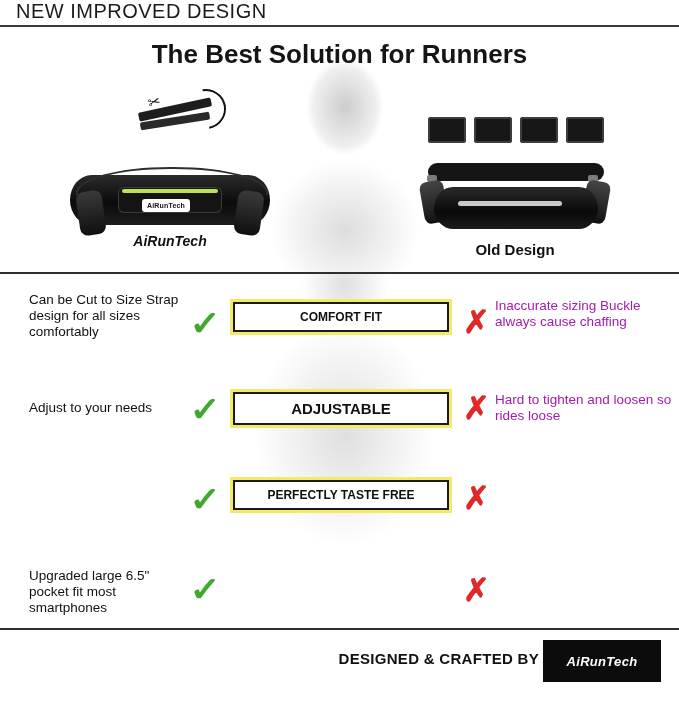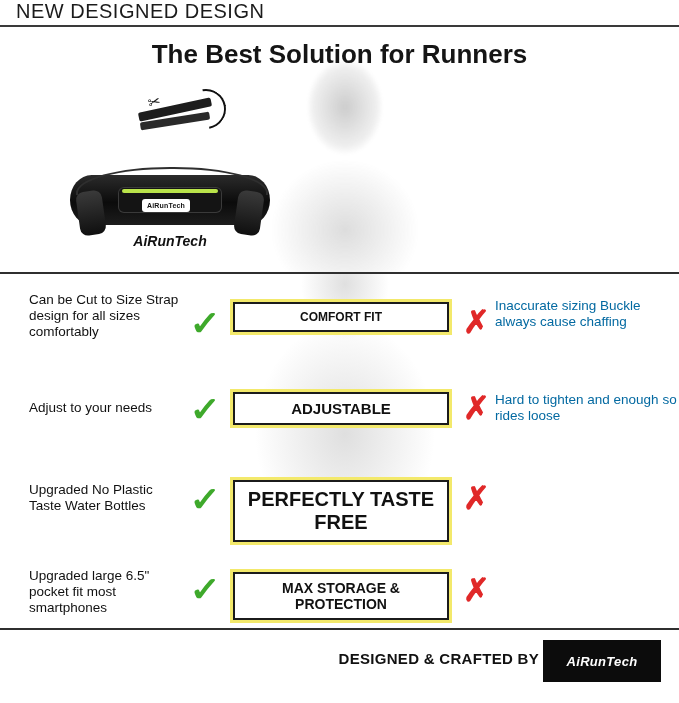--- a/index.html
+++ b/index.html
@@ -324,21 +324,21 @@
     line-height: 32px;
     color: #e02828;
     font-weight: 700;
   }
   .right-text {
     position: absolute;
     left: 484px;
     width: 182px;
     font-size: 13.5px;
     line-height: 16px;
-    color: #0369a1;
+    color: #a21caf;
   }
 
   
   .footer {
     position: absolute;
     left: 0;
     top: 630px;
     width: 679px;
     height: 93px;
     background: #ffffff;
@@ -368,21 +368,21 @@
     justify-content: center;
     letter-spacing: 0.3px;
   }
 </style>
 </head>
 <body>
 
 <div class="page">
 
   <div class="header-band">
-    <div class="header-title">NEW DESIGNED DESIGN</div>
+    <div class="header-title">NEW IMPROVED DESIGN</div>
   </div>
 
   <div class="hero">
     <div class="hero-ghost"></div>
     <div class="hero-heading">The Best Solution for Runners</div>
 
     <div class="inset-belt">
       <div class="inset-strap"></div>
       <div class="inset-strap2"></div>
       <div class="inset-arrow"></div>
@@ -393,20 +393,34 @@
       <div class="band"></div>
       <div class="band-top"></div>
       <div class="bottle l"></div>
       <div class="bottle r"></div>
       <div class="pocket"></div>
       <div class="zip"></div>
       <div class="logo-chip">AiRunTech</div>
       <div class="brand">AiRunTech</div>
     </div>
 
+    <div class="belt-old">
+      <div class="buckle b1"></div>
+      <div class="buckle b2"></div>
+      <div class="buckle b3"></div>
+      <div class="buckle b4"></div>
+      <div class="band"></div>
+      <div class="cap l"></div>
+      <div class="cap r"></div>
+      <div class="bottle l"></div>
+      <div class="bottle r"></div>
+      <div class="body"></div>
+      <div class="zip"></div>
+      <div class="belt-old-label">Old Design</div>
+    </div>
   </div>
 
   <div class="compare">
     <div class="compare-ghost"></div>
 
     <div class="row r1">
       <div class="left-text" style="top:12px;">Can be Cut to Size Strap design for all sizes comfortably</div>
       <div class="check" style="top:26px;">✓</div>
       <div class="feature" style="top:22px; font-size:12px;">
         <span class="ftext">COMFORT FIT</span>
@@ -415,38 +429,34 @@
       <div class="right-text" style="top:18px;">Inaccurate sizing Buckle always cause chaffing</div>
     </div>
 
     <div class="row r2">
       <div class="left-text" style="top:30px;">Adjust to your needs</div>
       <div class="check" style="top:22px;">✓</div>
       <div class="feature" style="top:22px; font-size:15px;">
         <span class="ftext">ADJUSTABLE</span>
       </div>
       <div class="cross" style="top:22px;">✗</div>
-      <div class="right-text" style="top:22px;">Hard to tighten and enough so rides loose</div>
+      <div class="right-text" style="top:22px;">Hard to tighten and loosen so rides loose</div>
     </div>
 
     <div class="row r3">
-      <div class="left-text" style="top:22px;">Upgraded No Plastic Taste Water Bottles</div>
       <div class="check" style="top:22px;">✓</div>
-      <div class="feature" style="top:20px; font-size:20px;">
+      <div class="feature" style="top:20px; font-size:12px;">
         <span class="ftext">PERFECTLY TASTE FREE</span>
       </div>
       <div class="cross" style="top:22px;">✗</div>
     </div>
 
     <div class="row r4">
       <div class="left-text" style="top:18px;">Upgraded large 6.5" pocket fit most smartphones</div>
       <div class="check" style="top:22px;">✓</div>
-      <div class="feature" style="top:22px; font-size:14px;">
-        <span class="ftext">MAX STORAGE &amp; PROTECTION</span>
-      </div>
       <div class="cross" style="top:24px;">✗</div>
     </div>
   </div>
 
   <div class="footer">
     <div class="footer-text">DESIGNED &amp; CRAFTED BY</div>
     <div class="footer-logo">AiRunTech</div>
   </div>
 
 </div>

